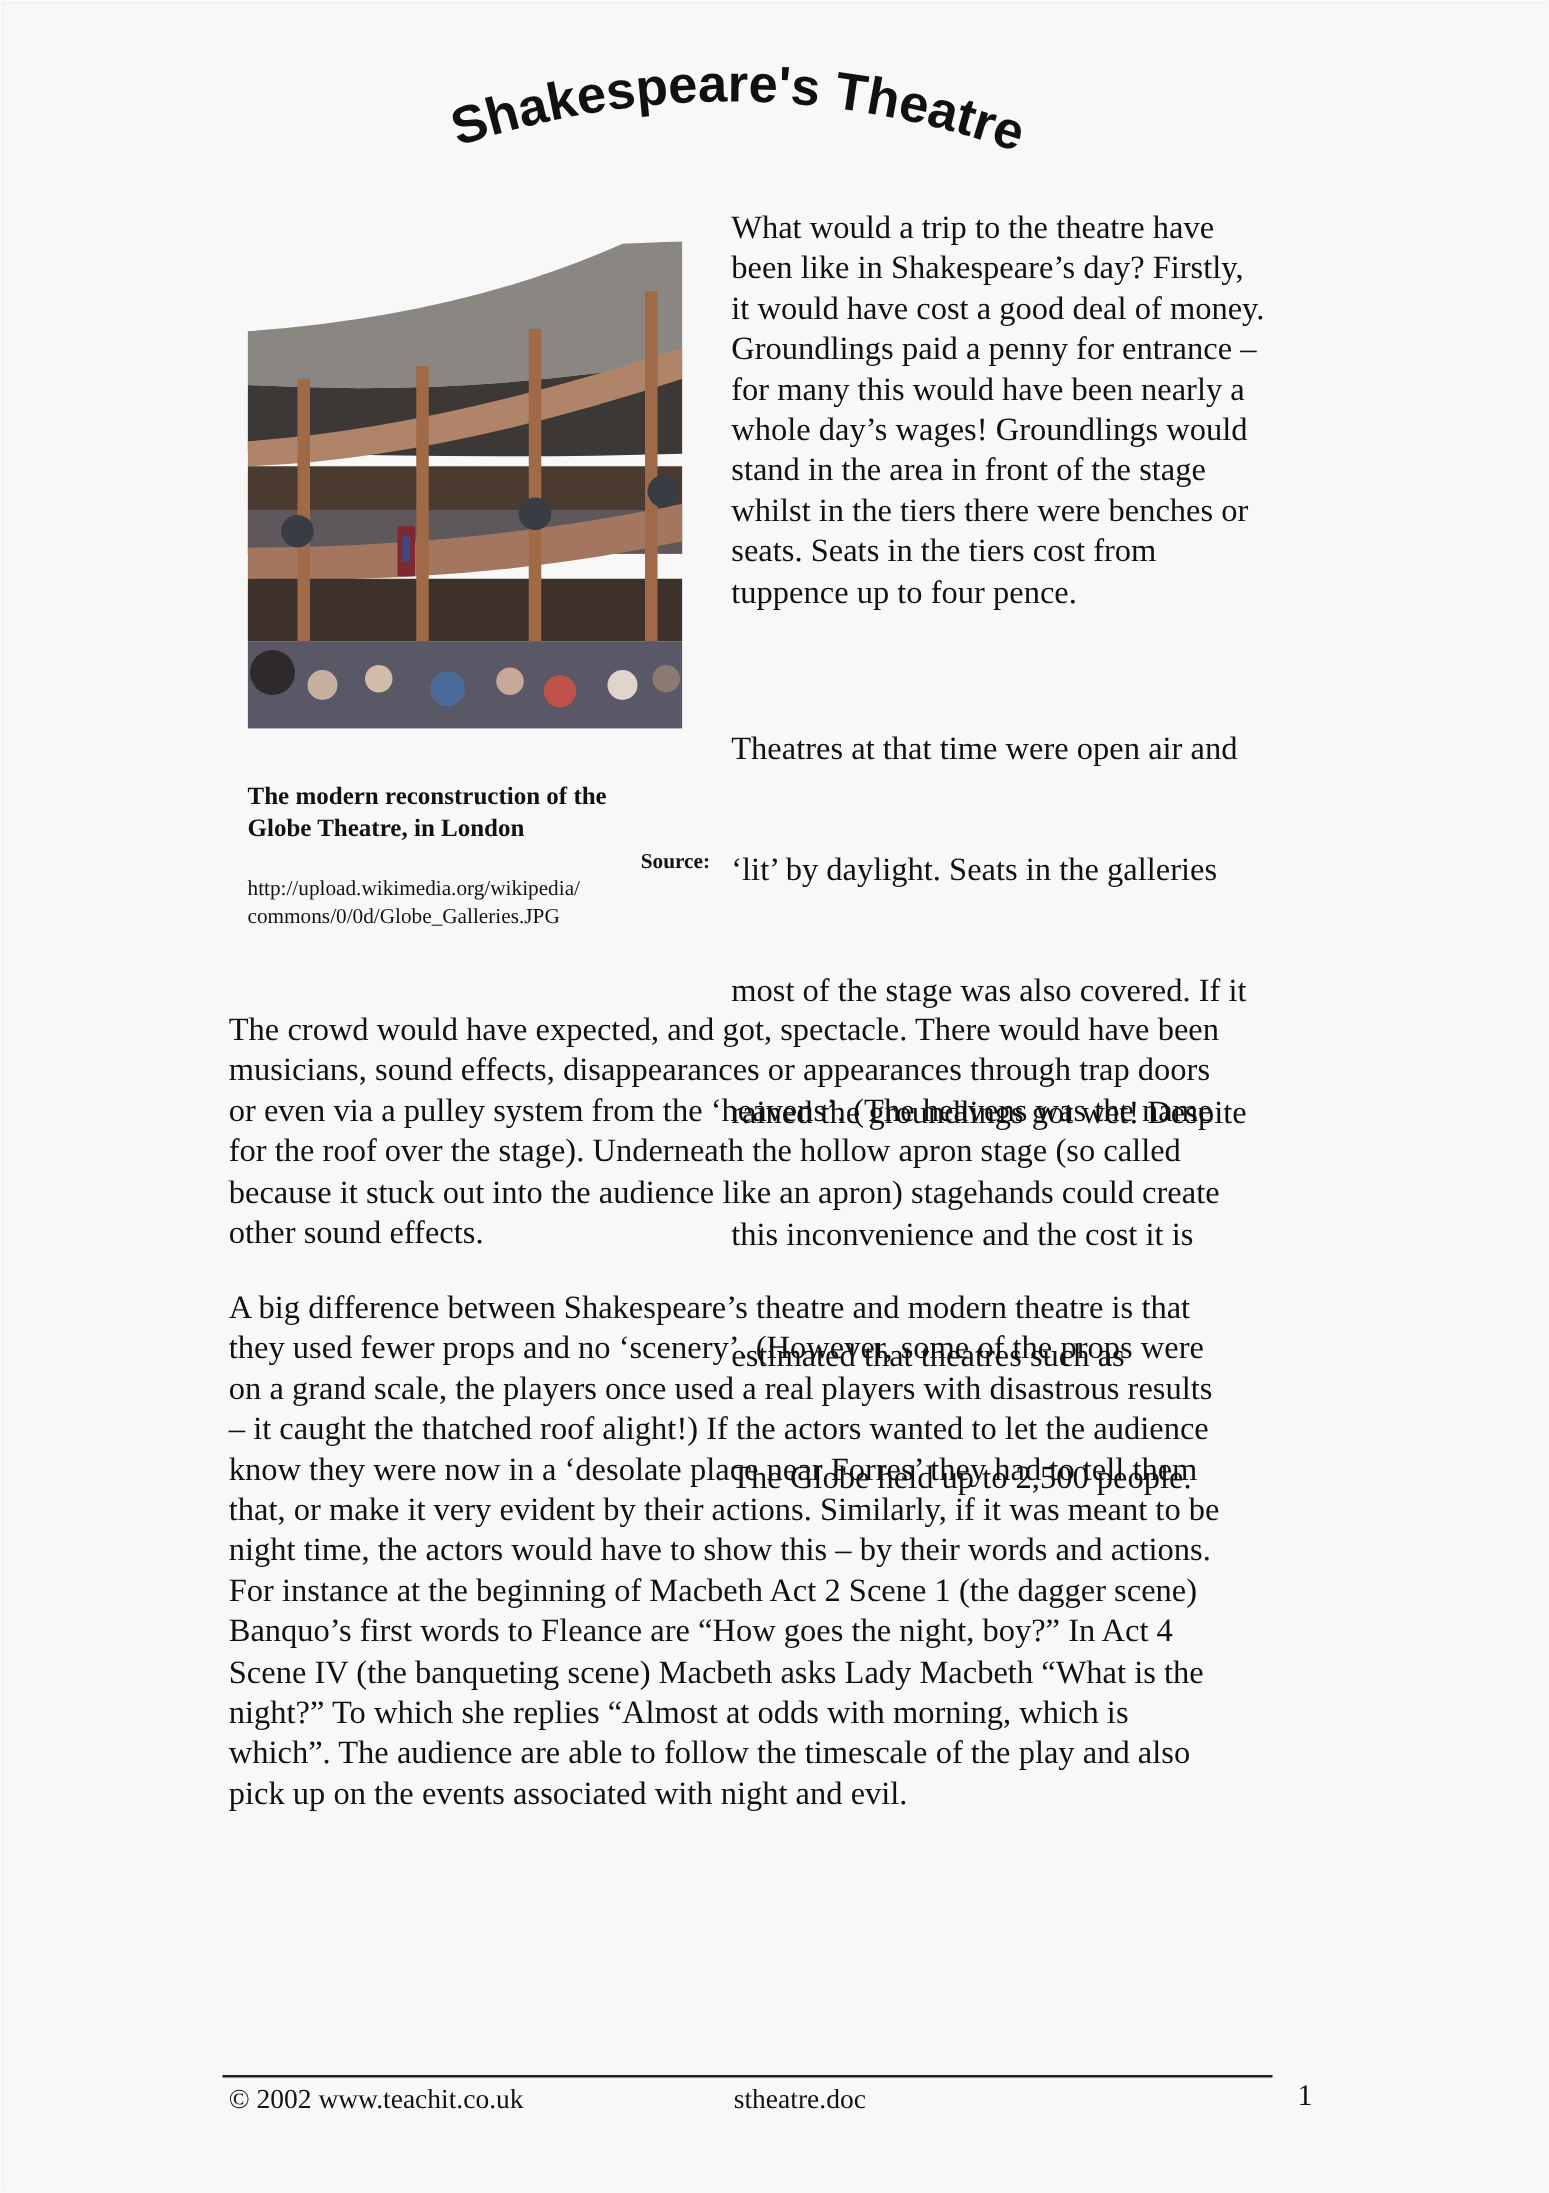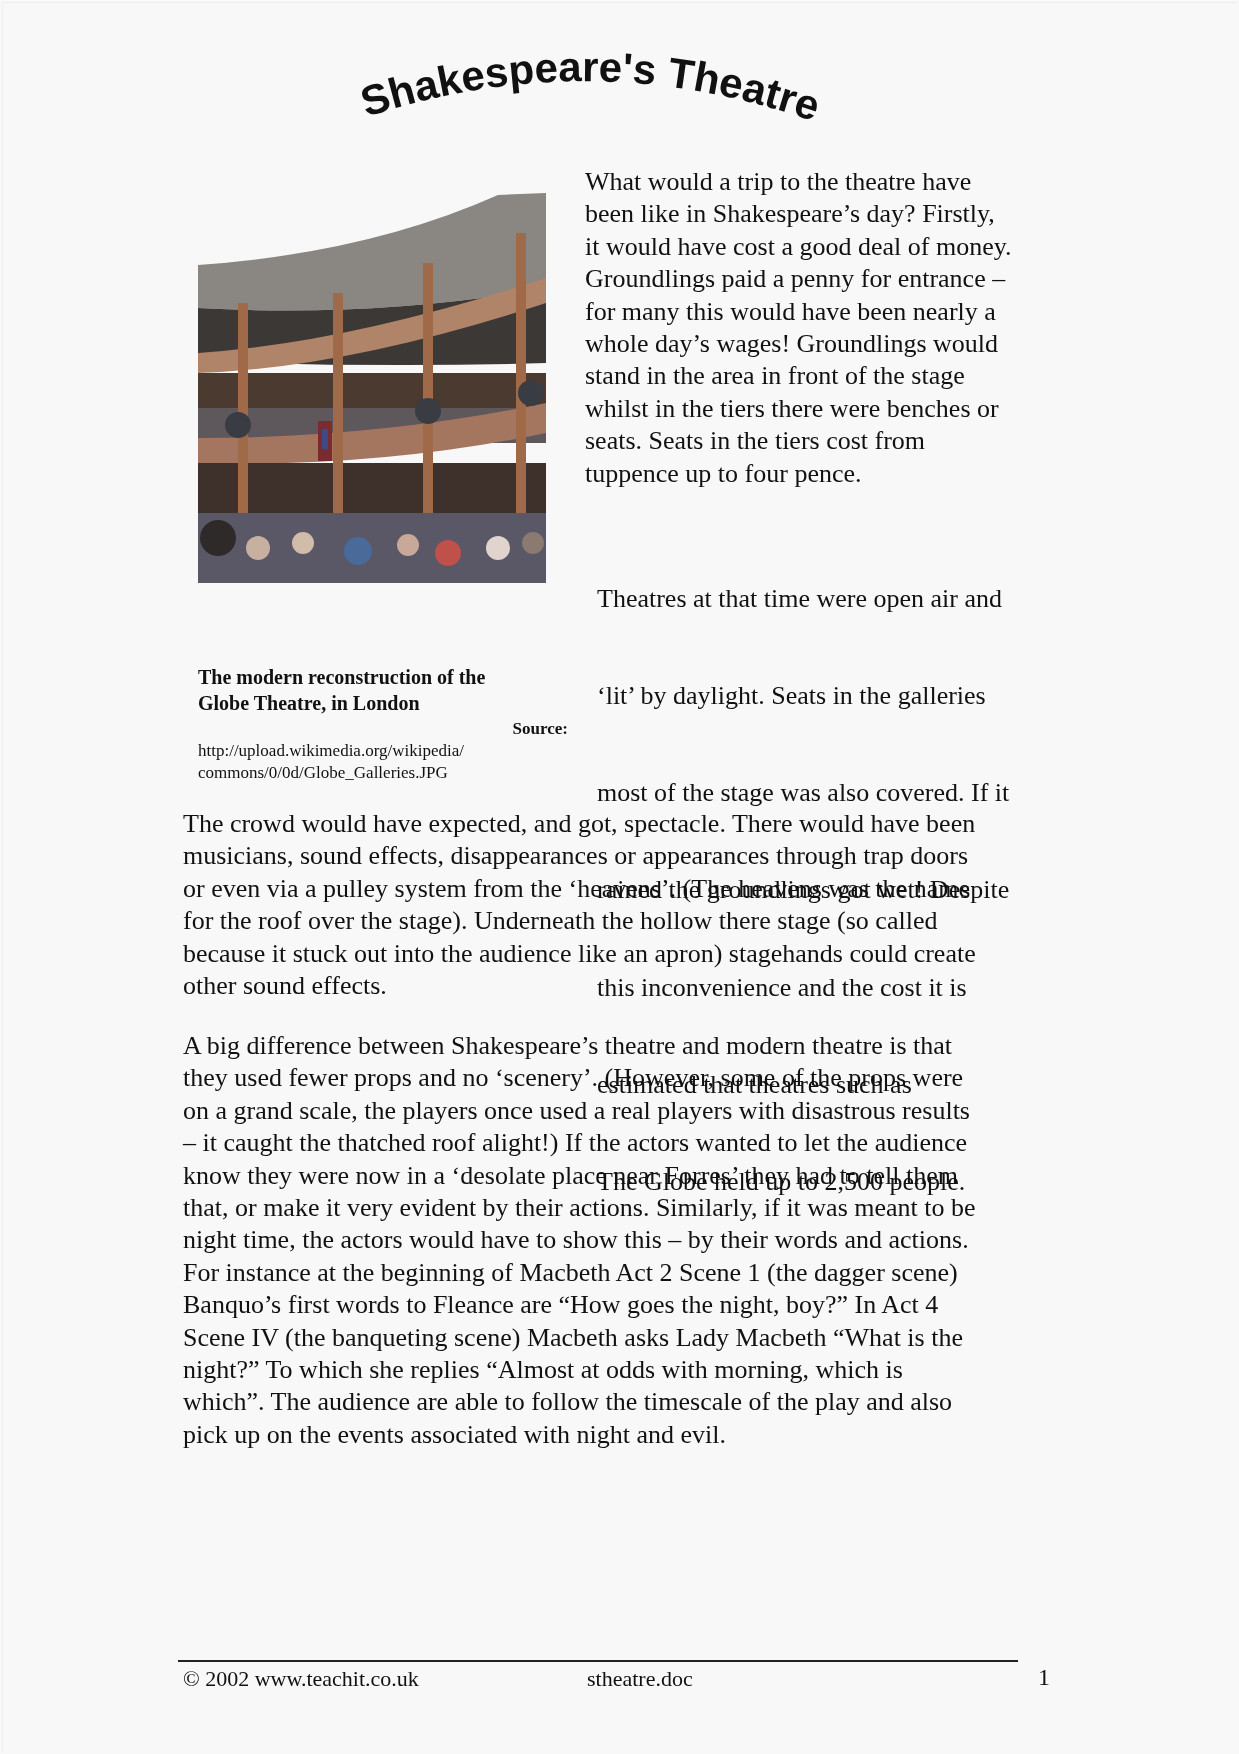--- a/index.html
+++ b/index.html
@@ -6,21 +6,21 @@
   body {
     width: 1239px; height: 1754px; background: #f8f8f8;
     position: relative; overflow: hidden;
     font-family: "Liberation Serif", "DejaVu Serif", serif; color: #111;
   }
   .page-border { position: absolute; left: 2px; top: 2px; right: 2px; bottom: 2px; border-left: 1px solid #eee; border-top: 1px solid #eee; }
   .title { position: absolute; left: 320px; top: 40px; width: 560px; height: 120px; }
   .title svg text { font-family: "Liberation Sans", "DejaVu Sans", sans-serif; font-weight: bold; font-size: 42px; fill: #111; }
   .photo { position: absolute; left: 198px; top: 193px; width: 348px; height: 390px; overflow: hidden; }
   .caption { position: absolute; left: 198px; top: 624px; width: 370px; }
-  .caption .main { font-weight: bold; font-size: 20px; line-height: 26px; margin-top: 40px; }
+  .caption .main { font-weight: bold; font-size: 20px; line-height: 26px; }
   .caption .src-label { font-weight: bold; font-size: 17px; line-height: 22px; margin-top: 2px; text-align: right; }
   .caption .src { font-size: 17px; line-height: 22px; }
   .para { position: absolute; font-size: 26px; line-height: 32.4px; margin: 0; }
   .p1 { left: 585px; top: 166px; width: 480px; }
   .p2 { left: 585px; top: 518px; width: 480px; }
   .p3 { left: 183px; top: 808px; width: 880px; }
   .p4 { left: 183px; top: 1030px; width: 880px; }
   .line { display: block; white-space: nowrap; }
   .footer-rule { position: absolute; left: 178px; top: 1660px; width: 840px; height: 0; border-top: 2px solid #222; }
   .footer-left { position: absolute; left: 183px; top: 1666px; font-size: 22px; text-align: right; }
@@ -103,35 +103,35 @@
   <span class="line">it would have cost a good deal of money.</span>
   <span class="line">Groundlings paid a penny for entrance –</span>
   <span class="line">for many this would have been nearly a</span>
   <span class="line">whole day’s wages! Groundlings would</span>
   <span class="line">stand in the area in front of the stage</span>
   <span class="line">whilst in the tiers there were benches or</span>
   <span class="line">seats.  Seats in the tiers cost from</span>
   <span class="line">tuppence up to four pence.</span>
 </div>
 
-<div class="para p2" style="white-space: pre; margin-left: 12px;">
+<div class="para p2" style="white-space: pre;">
   <span class="line">Theatres at that time were open air and</span>
   <span class="line">‘lit’ by daylight.  Seats in the galleries</span>
   <span class="line"> most of the stage was also covered.  If it</span>
   <span class="line"> rained the groundlings got wet!  Despite</span>
   <span class="line"> this inconvenience and the cost it is</span>
   <span class="line"> estimated that theatres such as</span>
   <span class="line"> The Globe held up to 2,500 people.</span>
 </div>
 
 <div class="para p3">
   <span class="line">The crowd would have expected, and got, spectacle.  There would have been</span>
   <span class="line">musicians, sound effects, disappearances or appearances through trap doors</span>
   <span class="line">or even via a pulley system from the ‘heavens’.  (The heavens was the name</span>
-  <span class="line">for the roof over the stage).  Underneath the hollow there stage (so called</span>
+  <span class="line">for the roof over the stage).  Underneath the hollow apron stage (so called</span>
   <span class="line">because it stuck out into the audience like an apron) stagehands could create</span>
   <span class="line">other sound effects.</span>
 </div>
 
 <div class="para p4">
   <span class="line">A big difference between Shakespeare’s theatre and modern theatre is that</span>
   <span class="line">they used fewer props and no ‘scenery’.  (However, some of the props were</span>
   <span class="line">on a grand scale, the players once used a real players with disastrous results</span>
   <span class="line">– it caught the thatched roof alight!) If the actors wanted to let the audience</span>
   <span class="line">know they were now in a ‘desolate place near Forres’ they had to tell them</span>

